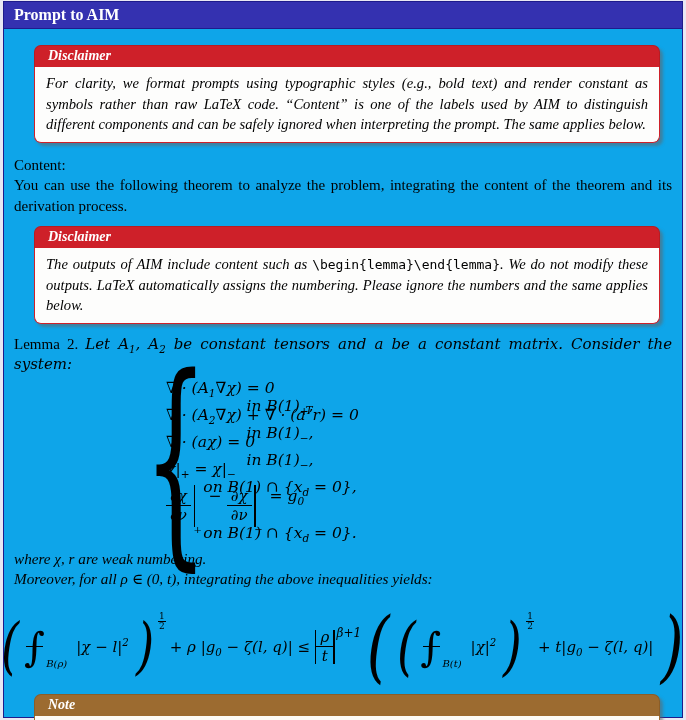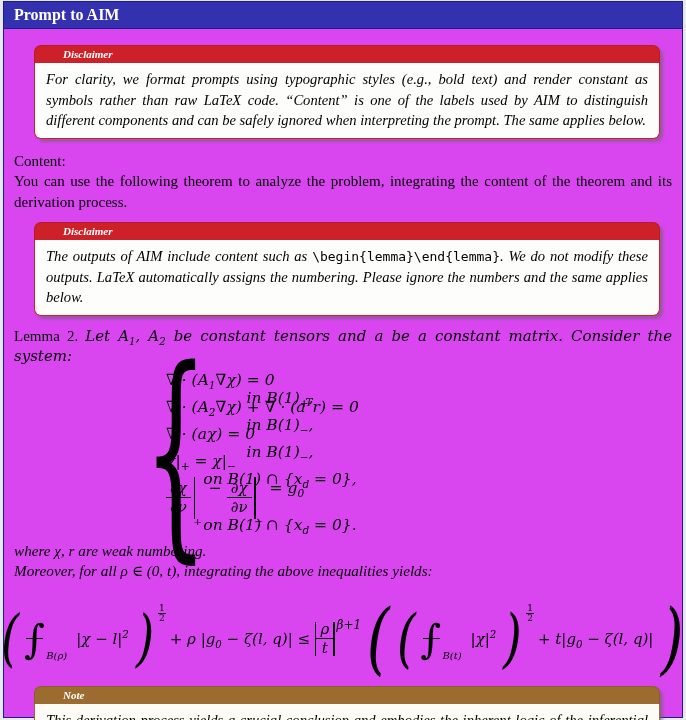--- a/index.html
+++ b/index.html
@@ -6,37 +6,37 @@
   html,body { width:686px; height:720px; }
   body {
     background:#e8e8f3;
     font-family:"Liberation Serif","DejaVu Serif",serif;
     color:#000;
     overflow:hidden;
   }
   .frame {
     position:absolute; left:3px; top:1px; width:680px; height:717px;
     border:1.5px solid #1e1b8c;
-    background:#d946ef;
+    background:#0ea5e9;
   }
   .titlebar {
     background:#3431b0;
     border-bottom:1.5px solid #1e1b8c;
     height:27px; line-height:26px;
     color:#fff; font-weight:bold; font-size:16px;
     padding-left:10px;
   }
   .inner { padding:8px 8px 0 8px; }
 
   
   .cbox { margin:0 14px 0 22px; border-radius:7px;
           box-shadow:3px 3px 3px rgba(100,100,100,.55); }
   .cbox .chead {
-    color:#fff; font-weight:bold; font-style:italic; font-size:11px;
-    padding:2px 12px 3px 28px;
+    color:#fff; font-weight:bold; font-style:italic; font-size:14px;
+    padding:2px 12px 3px 13px;
     border-radius:7px 7px 0 0;
   }
   .cbox .cbody {
     background:#fdfdfc;
     font-style:italic; font-size:14.6px; line-height:1.42;
     padding:6px 11px 7px 11px;
     border-radius:0 0 7px 7px;
     text-align:justify;
   }
   .red  .chead { background:#ce2029; border:1.5px solid #b71c23; border-bottom:none; }

